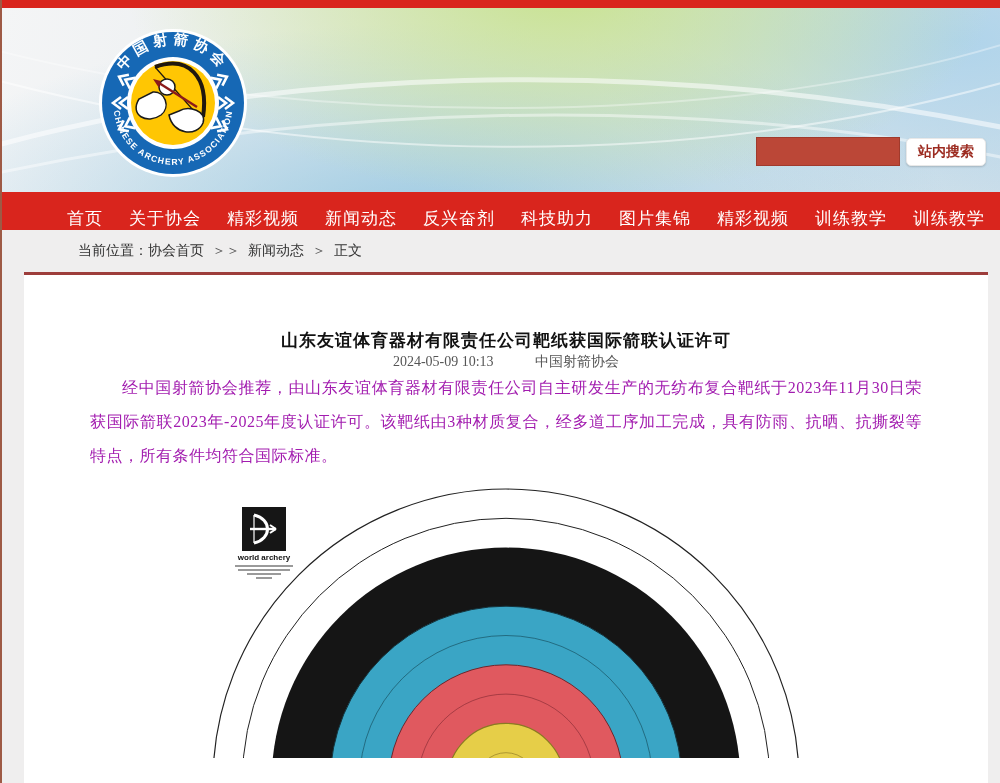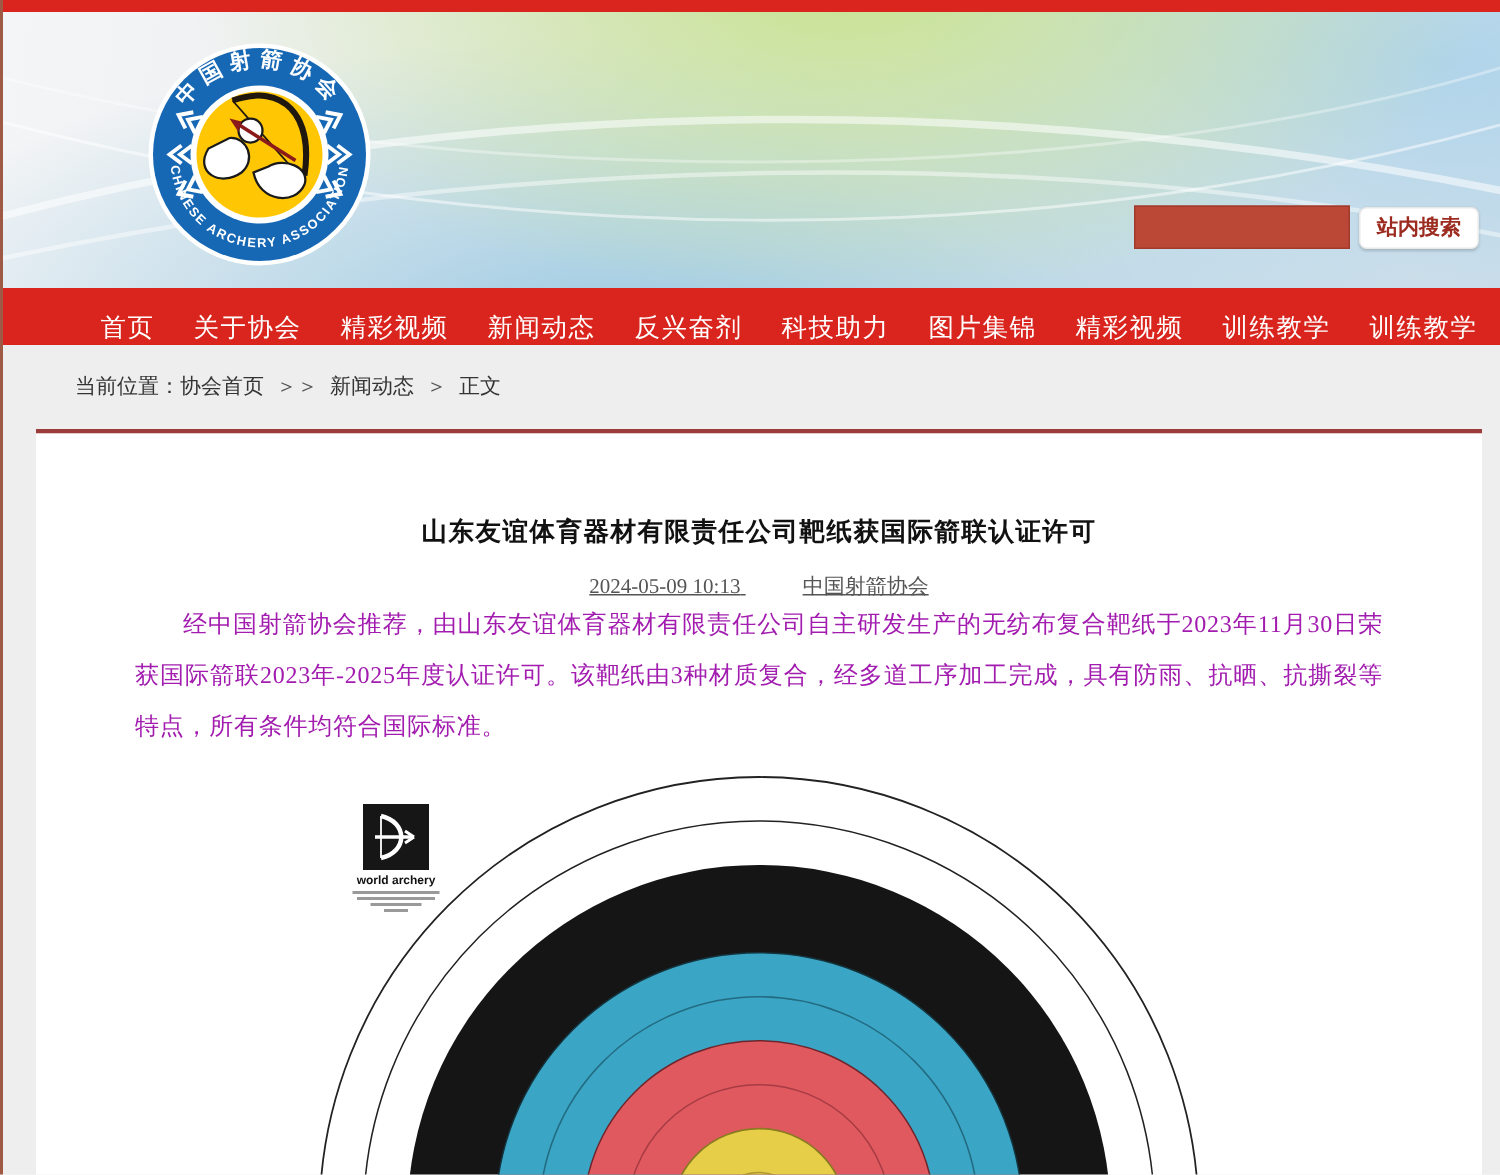--- a/index.html
+++ b/index.html
@@ -30,30 +30,30 @@
   .search-input { width:144px; height:29px; background:#bb4737; border:1px solid #a03a2c; outline:none;
     color:#fff; font-size:14px; padding:0 6px; }
   .search-button { height:28px; padding:0 11px; background:#fff; color:#9c2b20; font-weight:bold;
     font-size:14px; border:1px solid #e8e8e8; border-radius:5px; box-shadow:0 1px 2px rgba(0,0,0,.18); cursor:pointer; }
 
   
   .nav { display:flex; align-items:flex-end; height:38px; background:#d9251d; padding-left:52px; }
   .nav a { color:#fff; text-decoration:none; font-size:17px; padding:0 13px; letter-spacing:1px; white-space:nowrap; }
 
   
-  .breadcrumb-row { height:56px; display:flex; align-items:center; padding-left:48px; font-size:14px; color:#333; }
+  .breadcrumb-row { height:42px; display:flex; align-items:center; padding-left:76px; font-size:14px; color:#333; }
   .breadcrumb-row a { color:#333; text-decoration:none; }
   .breadcrumb-row .sep { margin:0 8px; color:#555; }
   .divider { margin:0 12px 0 22px; height:3px; background:#9d3d3b; }
 
   
   .card { margin:0 12px 0 22px; background:#fff; height:508px; padding:54px 66px 0 66px;
     font-family:"Liberation Serif","DejaVu Serif",serif; }
   .article-title { text-align:center; font-size:17px; font-weight:bold; color:#111; letter-spacing:1px; }
-  .article-meta { margin-top:16px; text-align:center; font-size:14px; color:#555;text-decoration:underline; }
+  .article-meta { margin-top:1px; text-align:center; font-size:14px; color:#555; }
   .article-meta .src { margin-left:38px; }
   .article-body { font-size:16px; line-height:34px; color:#a21caf;
     text-align:justify; text-indent:2em; letter-spacing:.5px; }
 
   
   .figure { position:relative; width:600px; height:275px; margin:10px auto 0 auto; overflow:hidden; }
   .target-svg { position:absolute; left:0; top:0; }
   .wa-logo { position:absolute; left:26px; top:24px; width:64px; text-align:center; z-index:2; }
   .wa-mark { width:44px; height:44px; margin:0 auto; background:#161616; display:flex; align-items:center; justify-content:center; }
   .wa-name { margin-top:2px; font-family:"Liberation Sans",sans-serif; font-size:8px; font-weight:bold; color:#111; }

